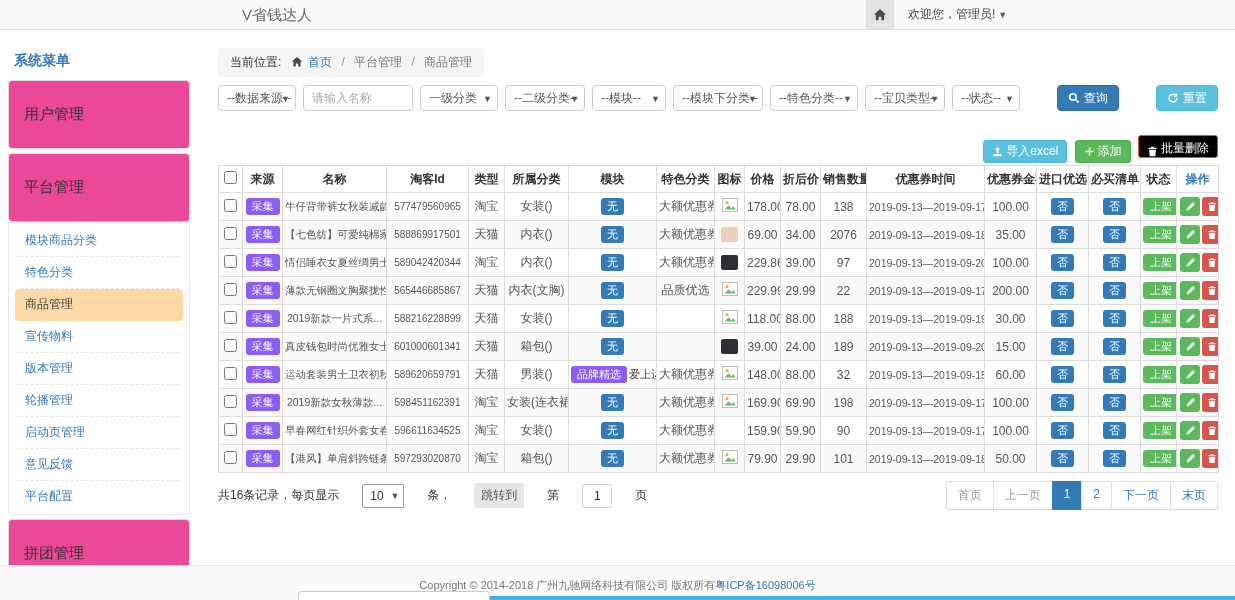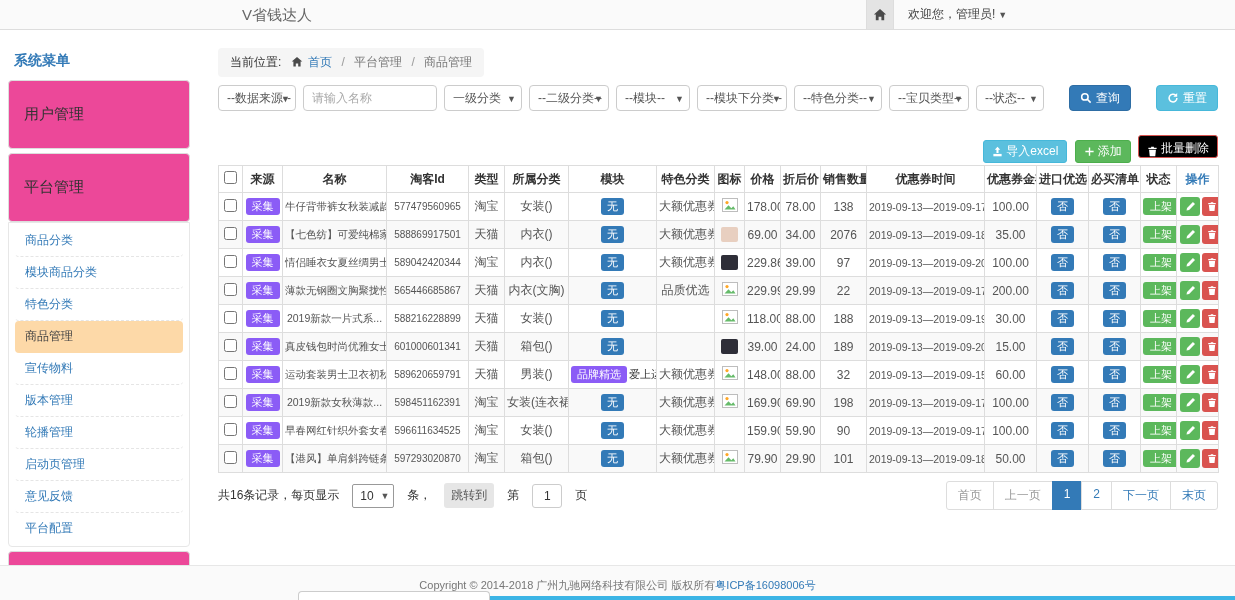--- a/index.html
+++ b/index.html
@@ -31,21 +31,21 @@
   .breadcrumb .bc-sep { color:#999; margin:0 6px; }
   .breadcrumb .bc-item { color:#777; }
   .bc-home-icon { vertical-align:-2px; margin:0 2px 0 6px; }
 
   
   .filter-row { display:flex; align-items:center; gap:7px; margin-bottom:0;justify-content:space-between; }
   .sel { position:relative; height:26px; line-height:24px; border:1px solid #ccc; border-radius:4px; background:#fff; color:#555; padding:0 16px 0 8px; cursor:pointer; white-space:nowrap; overflow:hidden; }
   .sel .caret { position:absolute; right:5px; top:1px; }
   .txt-input { height:26px; border:1px solid #ccc; border-radius:4px; padding:0 8px; color:#555; font-size:12px; font-family:inherit; }
   .txt-input::placeholder { color:#aaa; }
-  [data-key="data-source"]{ width:78px; } [data-key="name-input"]{ width:134px; }
+  [data-key="data-source"]{ width:78px; } [data-key="name-input"]{ width:110px; }
   [data-key="category-1"]{ width:78px; } [data-key="category-2"]{ width:80px; }
   [data-key="module"]{ width:74px; } [data-key="module-sub"]{ width:90px; }
   [data-key="feature"]{ width:88px; } [data-key="item-type"]{ width:80px; }
   [data-key="status"]{ width:68px; }
   .btn { display:inline-flex; align-items:center; gap:4px; height:26px; padding:0 10px; border:1px solid transparent; border-radius:4px; color:#fff; font-size:12px; cursor:pointer; font-family:inherit; }
   .btn-primary { background:#337ab7; border-color:#2e6da4; }
   .btn-info { background:#5bc0de; border-color:#46b8da; }
 
   
   .toolbar { text-align:right; margin:24px 0 2px; }
@@ -72,21 +72,21 @@
   .op-btn { display:inline-flex; align-items:center; justify-content:center; width:20px; height:19px; border-radius:3px; cursor:pointer; margin:0 1px; vertical-align:middle; }
   .op-edit { background:#5cb85c; }
   .op-del { background:#d9534f; }
   .thumb { display:inline-block; width:17px; height:15px; border-radius:2px; vertical-align:middle; }
   .thumb-dark { background:#2e2e38; }
   .thumb-light { background:#e8cfc0; }
   input[type="checkbox"] { width:13px; height:13px; cursor:pointer; }
 
   
   .pager { display:flex; justify-content:space-between; align-items:center; margin-top:8px; width:1000px; }
-  .pager-left { display:flex; align-items:center; gap:13px; color:#333; }
+  .pager-left { display:flex; align-items:center; gap:23px; color:#333; }
   .pp-select { position:relative; width:42px; height:24px; line-height:22px; border:1px solid #999; border-radius:2px; background:#fff; padding:0 14px 0 7px; cursor:pointer; color:#333; }
   .pp-select .caret { position:absolute; right:4px; top:0; }
   .jump-btn { background:#e6e6e6; border-radius:3px; padding:4px 7px; color:#555; cursor:pointer; }
   .jump-input { width:30px; height:24px; border:1px solid #ccc; border-radius:3px; text-align:center; font-size:12px; font-family:inherit; color:#333; }
   .pg-group { display:flex; }
   .pg-btn { padding:5px 11px; border:1px solid #ddd; margin-left:-1px; background:#fff; color:#337ab7; cursor:pointer; }
   .pg-btn:first-child { border-radius:3px 0 0 3px; margin-left:0; }
   .pg-btn:last-child { border-radius:0 3px 3px 0; }
   .pg-btn.disabled { color:#999; cursor:default; }
   .pg-btn.active { background:#337ab7; border-color:#337ab7; color:#fff; }
@@ -113,21 +113,20 @@
       <span class="welcome"><span>欢迎您，管理员!</span><span class="caret">▼</span></span>
     </div>
   </div>
 
   <div class="sidebar">
     <div class="sidebar-title">系统菜单</div>
     <div id="sidebar-list">
         <div class="panel">用户管理</div>
         <div class="panel">平台管理</div>
         <div class="submenu">
-          <div class="submenu-item">商品分类</div>
           <div class="submenu-item">模块商品分类</div>
           <div class="submenu-item">特色分类</div>
           <div class="submenu-item active">商品管理</div>
           <div class="submenu-item">宣传物料</div>
           <div class="submenu-item">版本管理</div>
           <div class="submenu-item">轮播管理</div>
           <div class="submenu-item">启动页管理</div>
           <div class="submenu-item">意见反馈</div>
           <div class="submenu-item">平台配置</div>
         </div>

